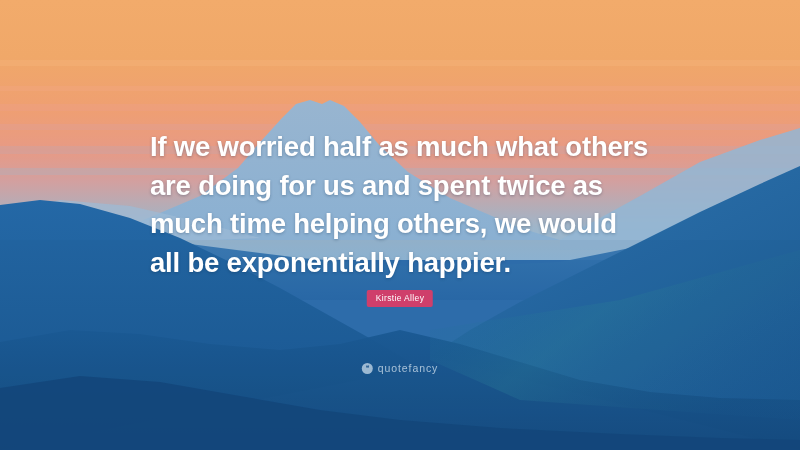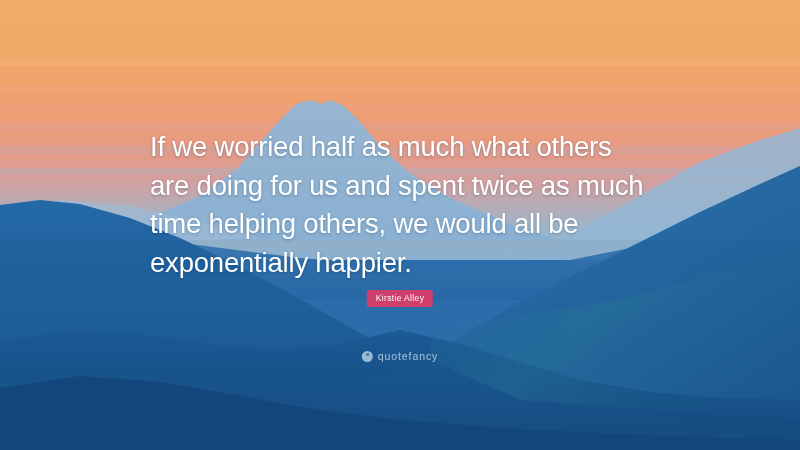--- a/index.html
+++ b/index.html
@@ -37,21 +37,21 @@
   }
 
   .quote-text {
     position: absolute;
     left: 150px;
     top: 128px;
     width: 502px;
     margin: 0;
     color: #ffffff;
     font-size: 27.5px;
-    font-weight: normal;
+    font-weight: bold;
     line-height: 38.5px;
     letter-spacing: -0.2px;
     text-align: left;
     text-shadow: 0 1px 3px rgba(10, 40, 70, 0.30);
   }
 
   .author-badge {
     position: absolute;
     left: 50%;
     transform: translateX(-50%);
@@ -65,21 +65,21 @@
     padding: 4px 9px 4px 9px;
     border-radius: 2px;
     line-height: 1;
     white-space: nowrap;
   }
 
   .watermark {
     position: absolute;
     left: 50%;
     transform: translateX(-50%);
-    top: 351px;
+    top: 363px;
     display: flex;
     align-items: center;
     gap: 5px;
     opacity: 0.72;
   }
   .watermark-logo {
     width: 11px;
     height: 11px;
     border-radius: 50%;
     background: #cfe0ee;

